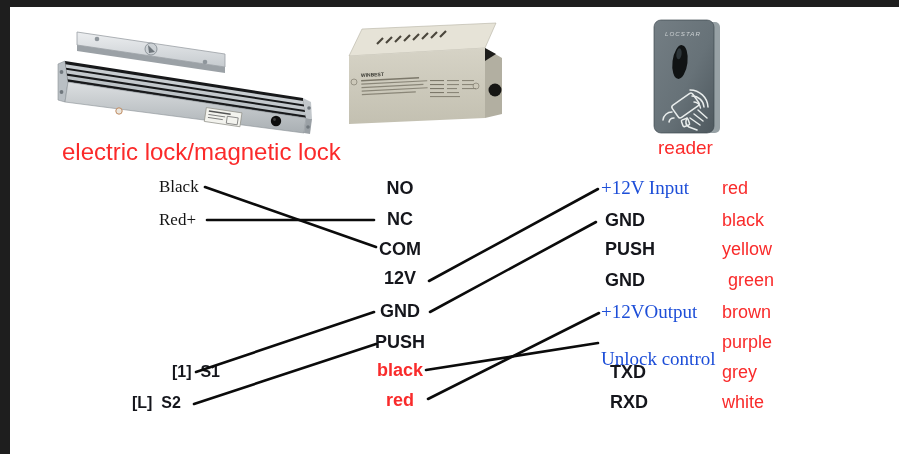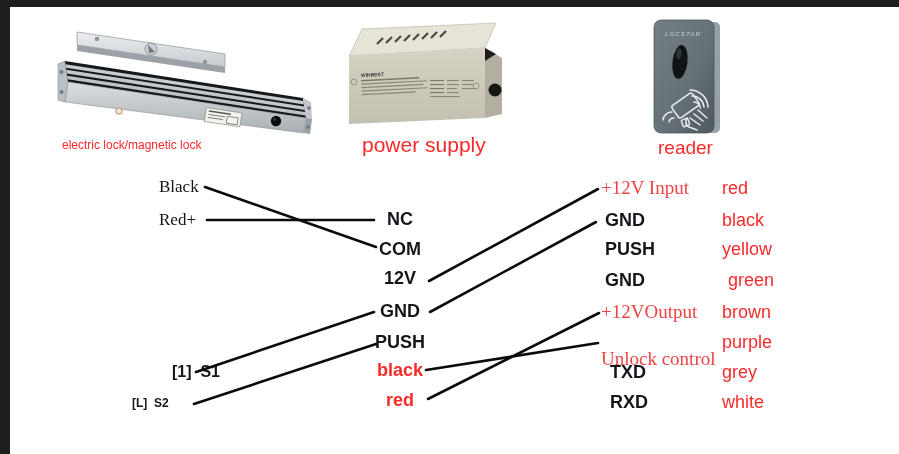--- a/index.html
+++ b/index.html
@@ -2,27 +2,27 @@
 <html><head>
 <meta charset="utf-8">
 <style>
   html,body{margin:0;padding:0;background:#fff;}
   .stage{position:relative;width:899px;height:454px;background:#fff;overflow:hidden;
          font-family:"Liberation Sans",sans-serif;}
   .frame-top{position:absolute;left:0;top:0;width:899px;height:7px;background:#1e1e1e;}
   .frame-left{position:absolute;left:0;top:0;width:10px;height:454px;background:#1e1e1e;}
   .prod{position:absolute;}
   .caption{position:absolute;color:#fb2a2a;white-space:pre;}
-  .cap-lock{left:62px;top:138px;font-size:12px;}
+  .cap-lock{left:62px;top:138px;font-size:24px;}
   .cap-power{left:362px;top:133px;font-size:21px;}
   .cap-reader{left:658px;top:137px;font-size:19px;}
   .lbl{position:absolute;white-space:pre;height:22px;line-height:22px;}
   .serifL{font-family:"Liberation Serif",serif;font-size:17px;color:#141414;}
   .sansB{font-family:"Liberation Sans",sans-serif;font-weight:bold;font-size:18px;color:#15161c;}
-  .serifR{font-family:"Liberation Serif",serif;font-size:19px;color:#ef4444;}
+  .serifR{font-family:"Liberation Serif",serif;font-size:19px;color:#1d4ed8;}
   .redtxt{color:#f92b2b;}
   .midcol{left:354px;width:92px;text-align:center;}
   .rcol{left:601px;}
   .ccol{left:722px;font-size:18px;}
   .wires{position:absolute;left:0;top:0;pointer-events:none;}
 </style>
 </head>
 <body>
 
 <div class="stage">
@@ -148,28 +148,28 @@
         <path d="M32,102 a9,9 0 0 0 -9,8"></path>
         <path d="M34,108 a5,5 0 0 0 -5,4"></path>
         <path d="M50,108 l10,7 M54,104 l9,7 M58,100 l9,8"></path>
         <path d="M47,108 q-3,6 2,9 l8,3"></path>
         <rect x="42" y="109" width="7" height="7" rx="1.5" transform="rotate(-20 45.5 112.5)"></rect>
       </g>
     </g>
   </svg>
 
   <div class="caption cap-lock">electric lock/magnetic lock</div>
-  <div class="caption cap-power">power supply</div>
   <div class="caption cap-reader">reader</div>
 
   <div class="lbl serifL" style="left:159px;top:176px;">Black</div>
   <div class="lbl serifL" style="left:159px;top:209px;">Red+</div>
   <div class="lbl sansB" style="left:132px;top:361px;font-size:16px;padding-left:40px;">[1]  S1</div>
-  <div class="lbl sansB" style="left:132px;top:392px;font-size:12px;">[L]  S2</div>
-
+  <div class="lbl sansB" style="left:132px;top:392px;font-size:16px;">[L]  S2</div>
+
+  <div class="lbl sansB midcol" style="top:177px;">NO</div>
   <div class="lbl sansB midcol" style="top:208px;">NC</div>
   <div class="lbl sansB midcol" style="top:238px;">COM</div>
   <div class="lbl sansB midcol" style="top:267px;">12V</div>
   <div class="lbl sansB midcol" style="top:300px;">GND</div>
   <div class="lbl sansB midcol" style="top:331px;">PUSH</div>
   <div class="lbl sansB midcol redtxt" style="top:359px;">black</div>
   <div class="lbl sansB midcol redtxt" style="top:389px;">red</div>
 
   <div class="lbl serifR rcol" style="top:177px;">+12V Input</div>
   <div class="lbl sansB rcol" style="top:209px;padding-left:4px;">GND</div>

